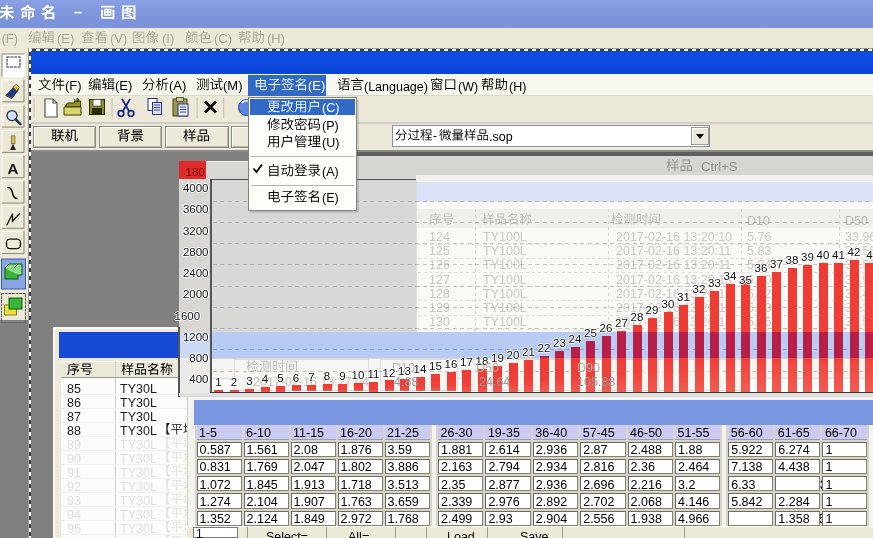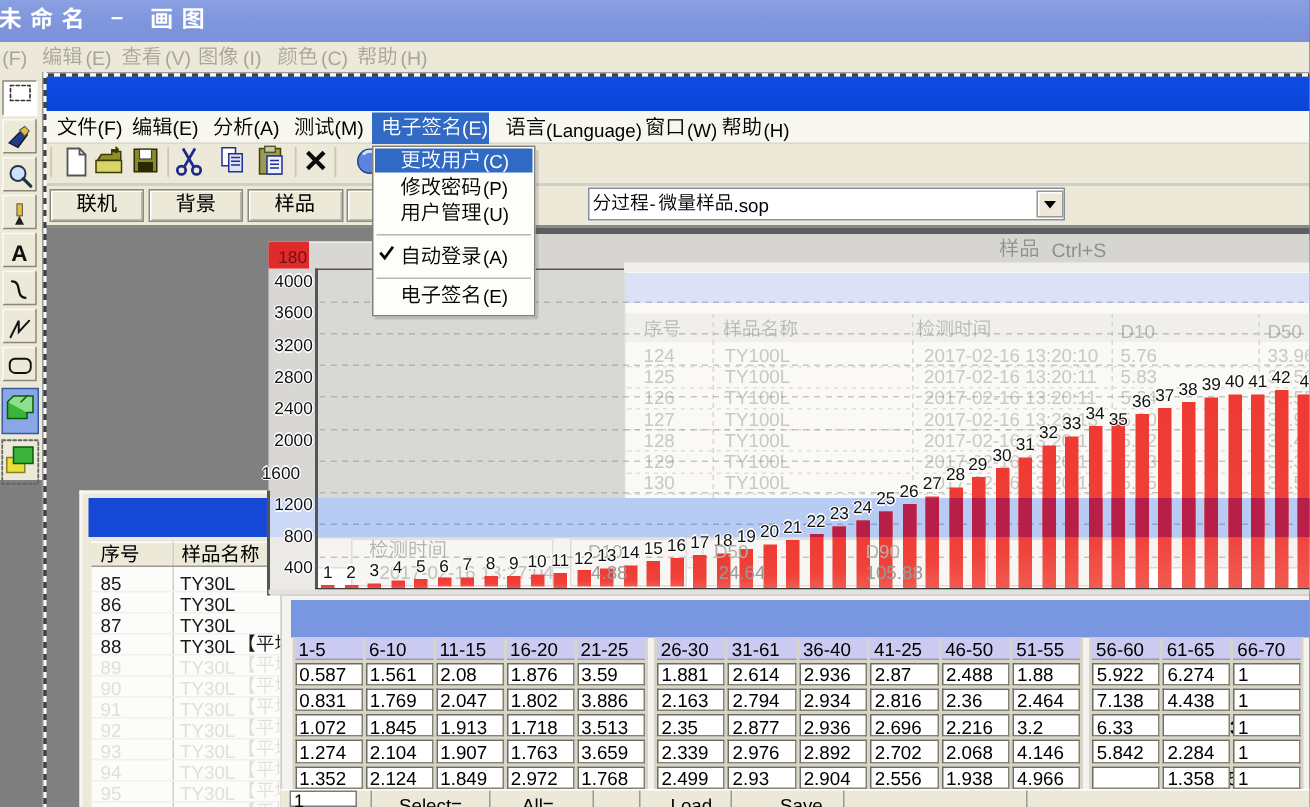--- a/index.html
+++ b/index.html
@@ -559,25 +559,25 @@
 <div style="position:absolute;left:246.5px;top:512.2px;font-size:12.5px;color:#000;font-weight:normal;white-space:pre;line-height:1.15;">2.124</div>
 <div style="position:absolute;left:290.5px;top:510.7px;width:45.0px;height:15.3px;background:#fff;border:1px solid #83816f;border-top-color:#6e6c62;border-left-color:#6e6c62;box-sizing:border-box;"></div>
 <div style="position:absolute;left:293.5px;top:512.2px;font-size:12.5px;color:#000;font-weight:normal;white-space:pre;line-height:1.15;">1.849</div>
 <div style="position:absolute;left:337.5px;top:510.7px;width:45.0px;height:15.3px;background:#fff;border:1px solid #83816f;border-top-color:#6e6c62;border-left-color:#6e6c62;box-sizing:border-box;"></div>
 <div style="position:absolute;left:340.5px;top:512.2px;font-size:12.5px;color:#000;font-weight:normal;white-space:pre;line-height:1.15;">2.972</div>
 <div style="position:absolute;left:384.5px;top:510.7px;width:45.0px;height:15.3px;background:#fff;border:1px solid #83816f;border-top-color:#6e6c62;border-left-color:#6e6c62;box-sizing:border-box;"></div>
 <div style="position:absolute;left:387.5px;top:512.2px;font-size:12.5px;color:#000;font-weight:normal;white-space:pre;line-height:1.15;">1.768</div>
 <div style="position:absolute;left:438.0px;top:425.0px;width:45.4px;height:15.2px;background:#cbcbf1;border-bottom:1px solid #9a9ac0;box-sizing:border-box;"></div>
 <div style="position:absolute;left:440.5px;top:426.3px;font-size:12.5px;color:#000;font-weight:normal;white-space:pre;line-height:1.15;">26-30</div>
 <div style="position:absolute;left:485.4px;top:425.0px;width:45.4px;height:15.2px;background:#cbcbf1;border-bottom:1px solid #9a9ac0;box-sizing:border-box;"></div>
-<div style="position:absolute;left:487.9px;top:426.3px;font-size:12.5px;color:#000;font-weight:normal;white-space:pre;line-height:1.15;">31-61</div>
+<div style="position:absolute;left:487.9px;top:426.3px;font-size:12.5px;color:#000;font-weight:normal;white-space:pre;line-height:1.15;">19-35</div>
 <div style="position:absolute;left:532.8px;top:425.0px;width:45.4px;height:15.2px;background:#cbcbf1;border-bottom:1px solid #9a9ac0;box-sizing:border-box;"></div>
 <div style="position:absolute;left:535.3px;top:426.3px;font-size:12.5px;color:#000;font-weight:normal;white-space:pre;line-height:1.15;">36-40</div>
 <div style="position:absolute;left:580.2px;top:425.0px;width:45.4px;height:15.2px;background:#cbcbf1;border-bottom:1px solid #9a9ac0;box-sizing:border-box;"></div>
-<div style="position:absolute;left:582.7px;top:426.3px;font-size:12.5px;color:#000;font-weight:normal;white-space:pre;line-height:1.15;">41-25</div>
+<div style="position:absolute;left:582.7px;top:426.3px;font-size:12.5px;color:#000;font-weight:normal;white-space:pre;line-height:1.15;">57-45</div>
 <div style="position:absolute;left:627.6px;top:425.0px;width:45.4px;height:15.2px;background:#cbcbf1;border-bottom:1px solid #9a9ac0;box-sizing:border-box;"></div>
 <div style="position:absolute;left:630.1px;top:426.3px;font-size:12.5px;color:#000;font-weight:normal;white-space:pre;line-height:1.15;">46-50</div>
 <div style="position:absolute;left:675.0px;top:425.0px;width:45.4px;height:15.2px;background:#cbcbf1;border-bottom:1px solid #9a9ac0;box-sizing:border-box;"></div>
 <div style="position:absolute;left:677.5px;top:426.3px;font-size:12.5px;color:#000;font-weight:normal;white-space:pre;line-height:1.15;">51-55</div>
 <div style="position:absolute;left:438.0px;top:441.5px;width:45.4px;height:15.3px;background:#fff;border:1px solid #83816f;border-top-color:#6e6c62;border-left-color:#6e6c62;box-sizing:border-box;"></div>
 <div style="position:absolute;left:441.0px;top:443.0px;font-size:12.5px;color:#000;font-weight:normal;white-space:pre;line-height:1.15;">1.881</div>
 <div style="position:absolute;left:485.4px;top:441.5px;width:45.4px;height:15.3px;background:#fff;border:1px solid #83816f;border-top-color:#6e6c62;border-left-color:#6e6c62;box-sizing:border-box;"></div>
 <div style="position:absolute;left:488.4px;top:443.0px;font-size:12.5px;color:#000;font-weight:normal;white-space:pre;line-height:1.15;">2.614</div>
 <div style="position:absolute;left:532.8px;top:441.5px;width:45.4px;height:15.3px;background:#fff;border:1px solid #83816f;border-top-color:#6e6c62;border-left-color:#6e6c62;box-sizing:border-box;"></div>
 <div style="position:absolute;left:535.8px;top:443.0px;font-size:12.5px;color:#000;font-weight:normal;white-space:pre;line-height:1.15;">2.936</div>

